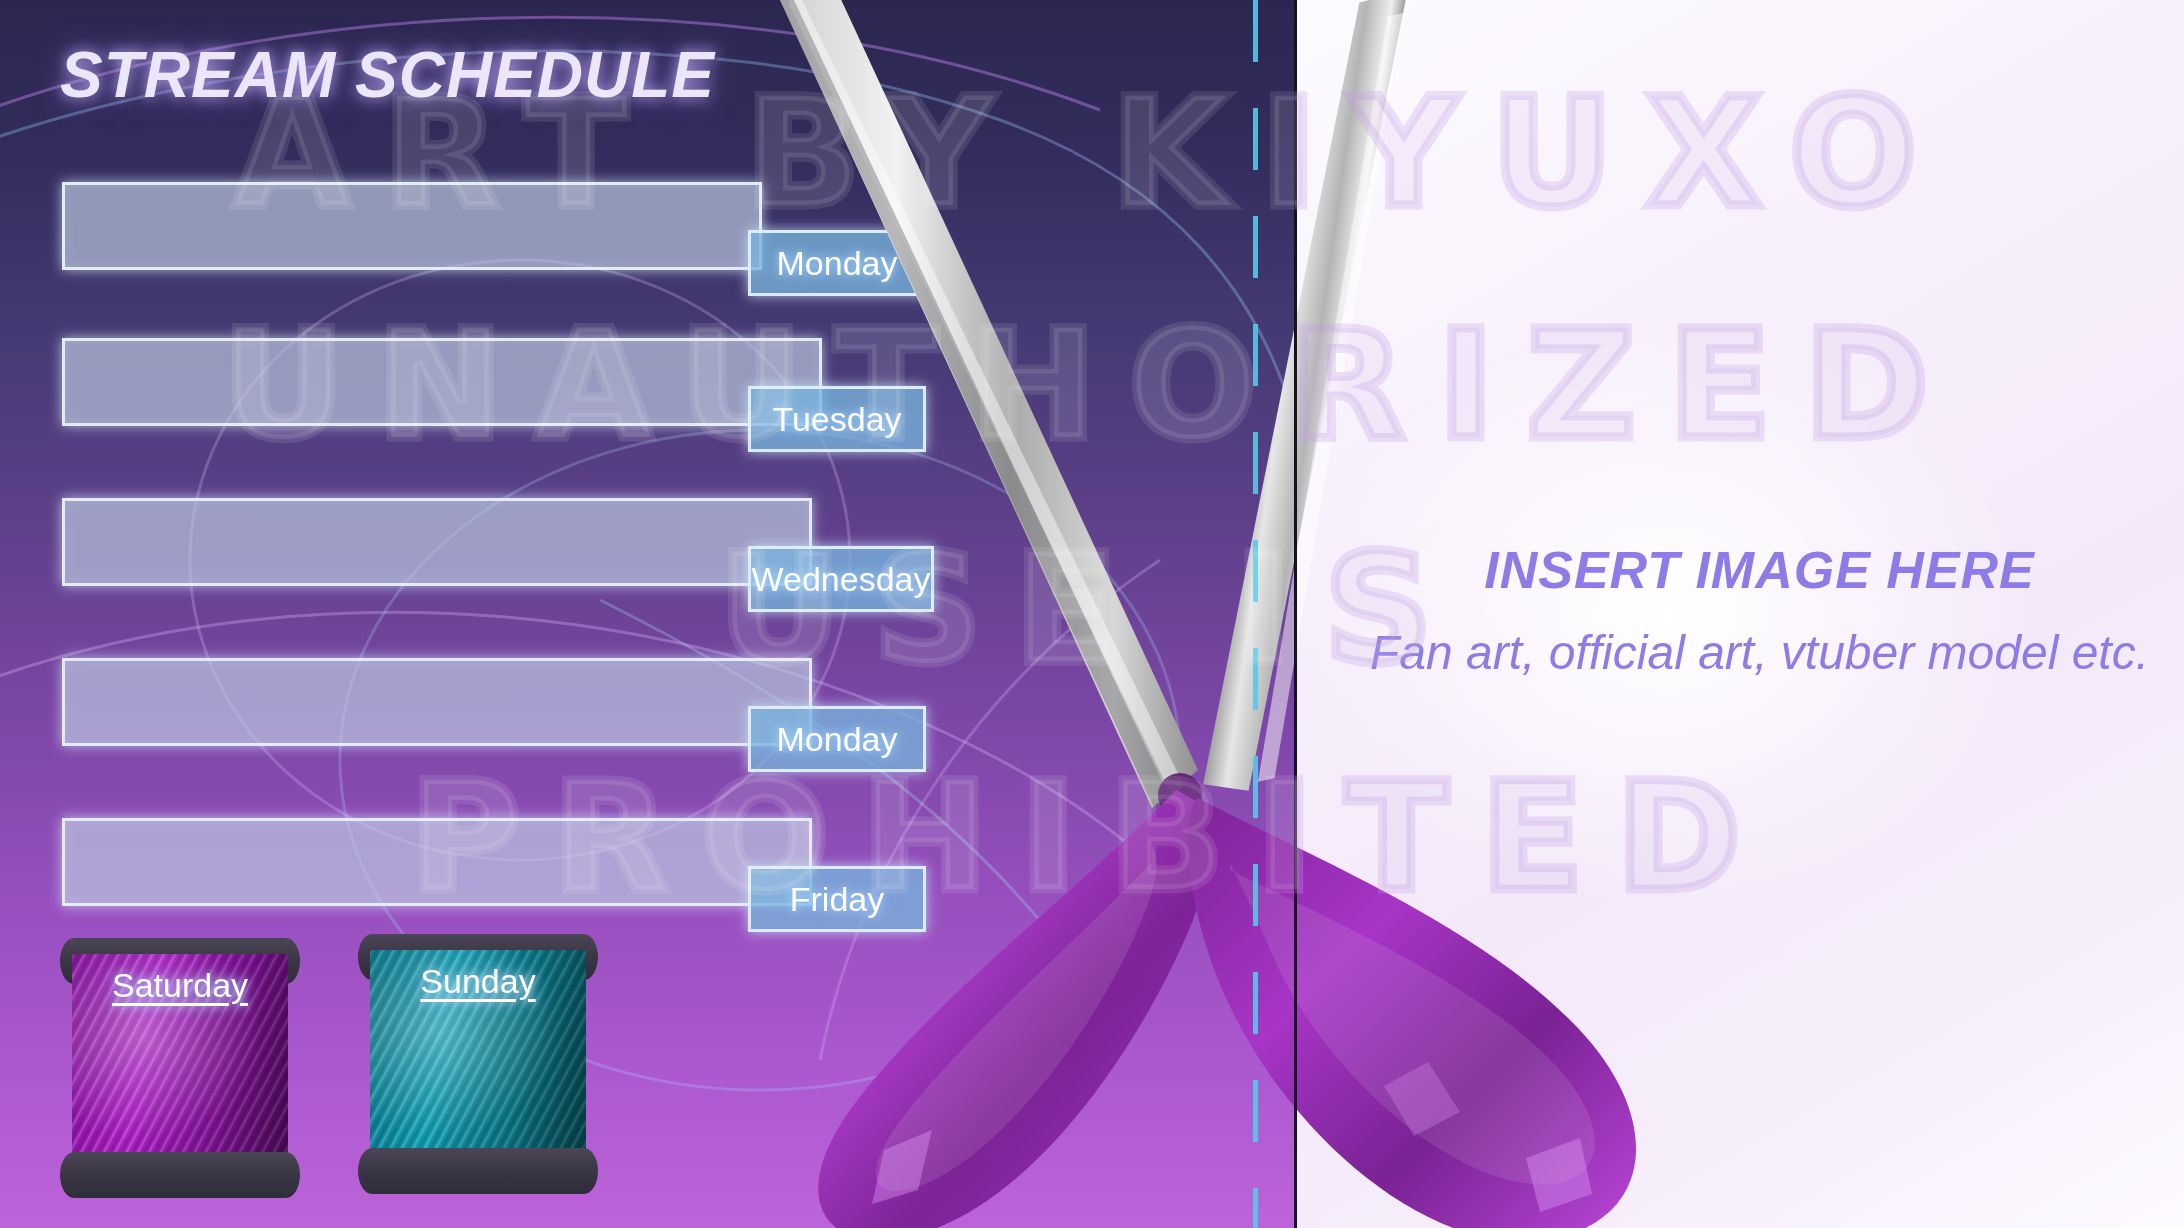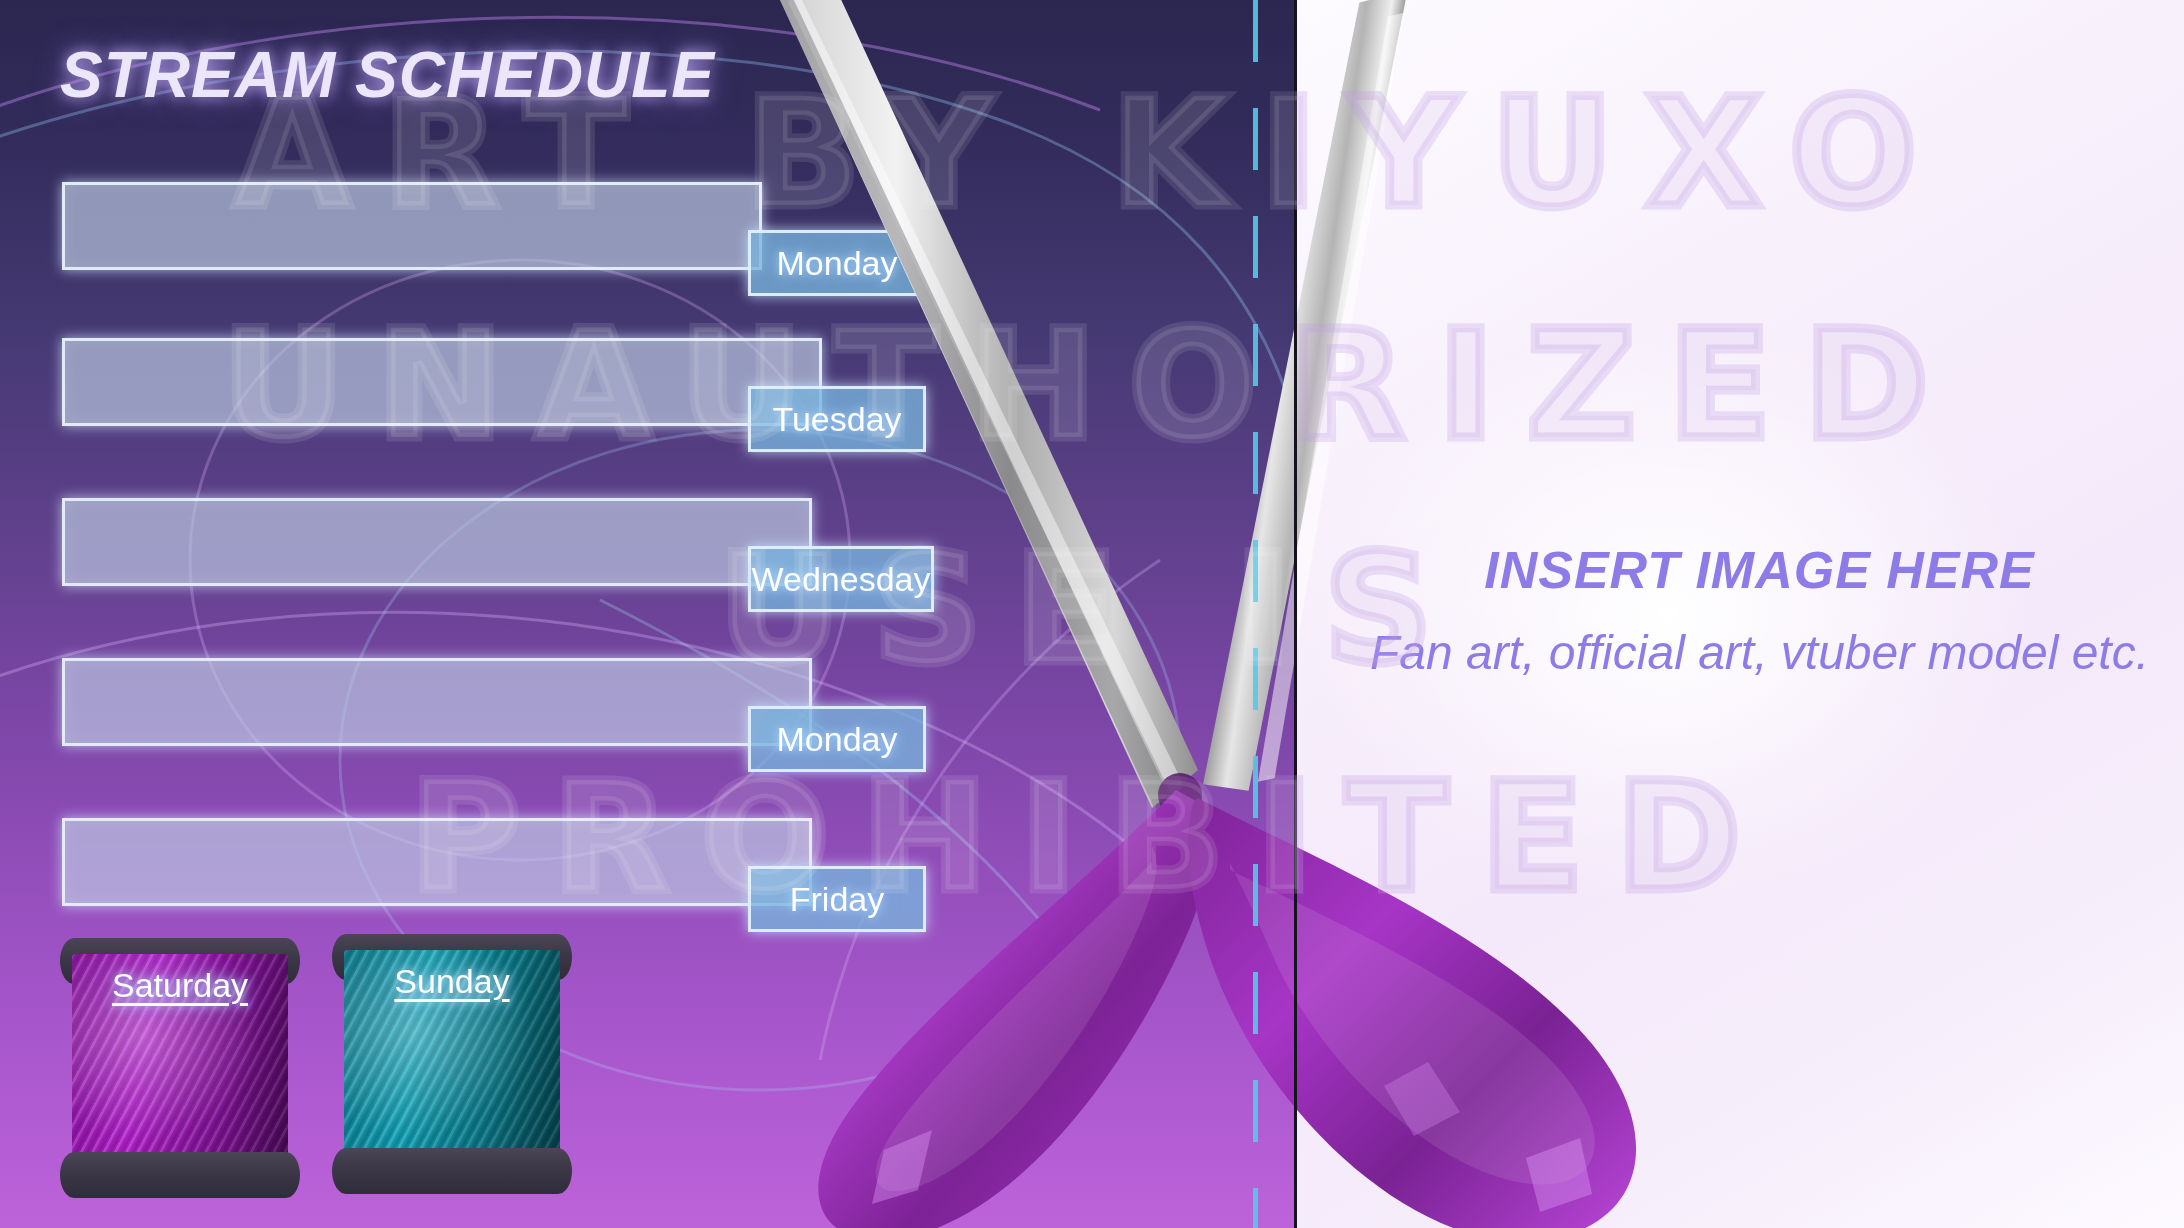--- a/index.html
+++ b/index.html
@@ -213,21 +213,21 @@
     <div class="spool" style="left:60px;top:920px">
       <div class="spool-cap cap-top"></div>
       <div class="spool-body" style="background:linear-gradient(100deg,#8f12a8 0%,#b01fc9 35%,#9a16b4 70%,#6c0d80 100%)">
         <div class="thread-tex"></div>
         <div class="thread-shade"></div>
       </div>
       <div class="spool-cap cap-bot"></div>
       <div class="spool-label">Saturday</div>
     </div>
 
-    <div class="spool" style="left:332px;top:916px">
+    <div class="spool" style="left:358px;top:916px">
       <div class="spool-cap cap-top"></div>
       <div class="spool-body" style="background:linear-gradient(100deg,#0a7f92 0%,#11a0b4 35%,#0d8c9e 70%,#075f6e 100%)">
         <div class="thread-tex"></div>
         <div class="thread-shade"></div>
       </div>
       <div class="spool-cap cap-bot"></div>
       <div class="spool-label">Sunday</div>
     </div>
   </div>
 

